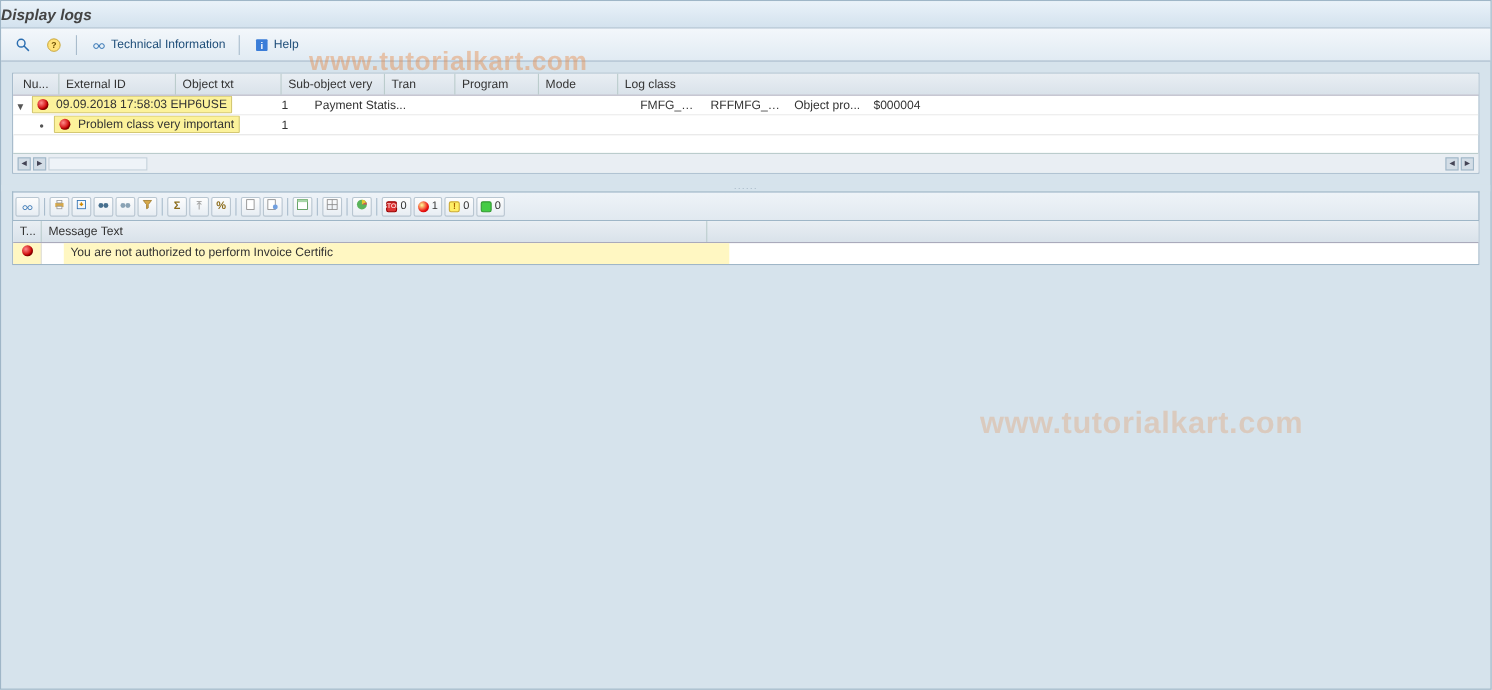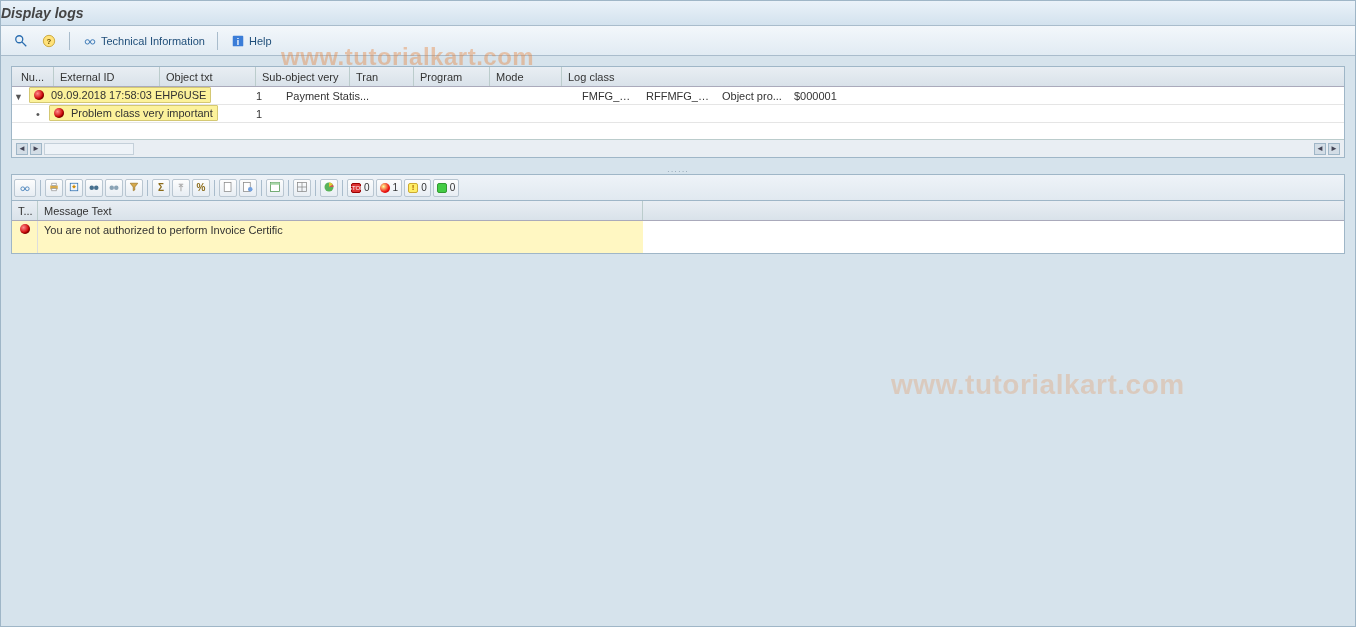--- a/index.html
+++ b/index.html
@@ -199,21 +199,21 @@
     border-bottom:1px solid #aab;
     height:20px; line-height:20px;
   }
   .msg-head .mh {
     border-right:1px solid #bcc; padding:0 6px; font-size:11px;
     overflow:hidden; white-space:nowrap;
   }
   .mh1 { width:26px }
   .mh2 { flex:1; border-right:none; max-width:605px }
   .msg-body { }
-  .msg-row { display:flex; height:32px; line-height:18px; }
+  .msg-row { display:flex; height:19px; line-height:18px;gap:20px; }
   .msg-row .mc1 { width:26px; text-align:center; background:#fff7c2; border-right:1px solid #ddd;}
   .msg-row .mc2 { width:605px; padding:0 6px; background:#fff7c2; }
 </style>
 </head>
 <body>
 
 <div class="title-bar">Display logs</div>
 
 <div class="main-toolbar">
   <span class="tb-btn">
@@ -278,21 +278,21 @@
           <span>09.09.2018  17:58:03  EHP6USE</span>
         </span>
       </div>
       <div class="td c2">1</div>
       <div class="td c3">Payment Statis...</div>
       <div class="td c4"></div>
       <div class="td c5"></div>
       <div class="td c6">FMFG_SS...</div>
       <div class="td c7">RFFMFG_S...</div>
       <div class="td c8">Object pro...</div>
-      <div class="td c9">$000001</div>
+      <div class="td c9">$000004</div>
     </div>
     <div class="trow">
       <div class="td c1" style="padding-left:18px">
         <span class="bullet">•</span>
         <span class="cell-yellow">
           <span class="red-dot"></span>
           <span>Problem class very important</span>
         </span>
       </div>
       <div class="td c2">1</div>

